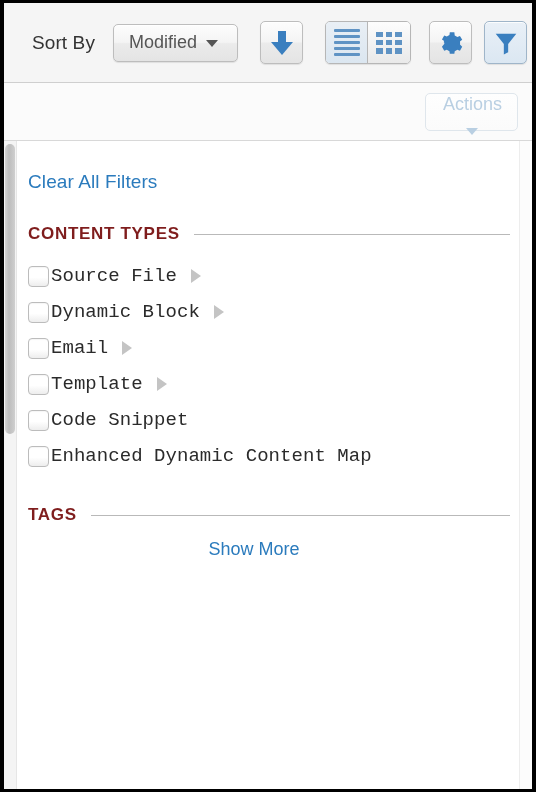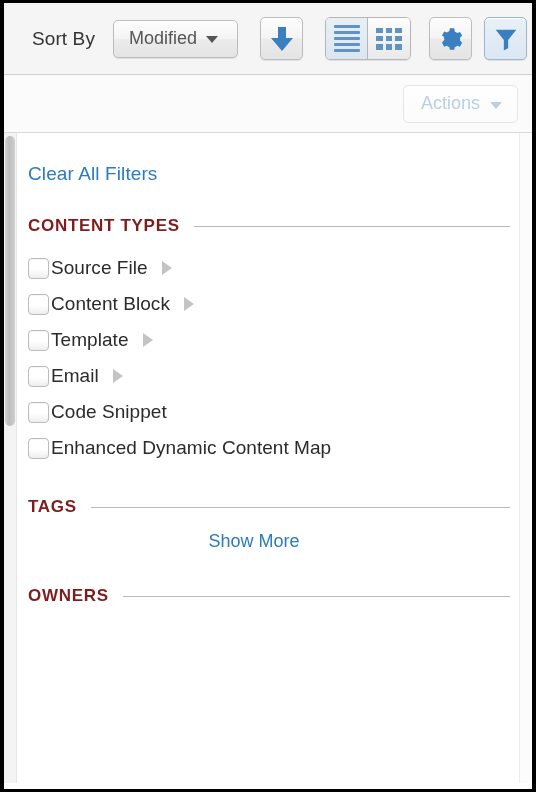--- a/index.html
+++ b/index.html
@@ -20,21 +20,21 @@
     border-left: 4px solid #000000;
     border-right: 4px solid #000000;
     border-top: 3px solid #000000;
     border-bottom: 3px solid #000000;
     overflow: hidden;
   }
 
   
   .toolbar {
     position: relative;
-    height: 72px;
+    height: 80px;
     background: #f5f5f5;
     border-bottom: 1px solid #cfcfcf;
     display: flex;
     align-items: center;
     padding-left: 28px;
     gap: 0;
   }
 
   .sortby-label {
     font-size: 19px;
@@ -170,20 +170,21 @@
     padding: 0 15px 0 17px;
     gap: 10px;
     font-size: 18px;
     color: #b9cfe2;
     background: linear-gradient(to bottom, #fefefe 0%, #fbfbfb 100%);
     border: 1px solid #dfe6ec;
     border-radius: 5px;
     box-shadow: none;
     display: inline-flex;
     align-items: center;
+    flex-direction: column;
   }
   .caret-down-light {
     width: 0; height: 0;
     border-left: 6px solid transparent;
     border-right: 6px solid transparent;
     border-top: 7px solid #b9cfe2;
     display: inline-block;
     margin-top: 3px;
   }
 
@@ -259,20 +260,21 @@
     background: #b9b9b9;
   }
 
   .opt-list { margin-top: 14px; }
 
   .opt-row {
     display: flex;
     align-items: center;
     height: 36px;
     cursor: pointer;
+    font-family: Liberation Mono, monospace;
   }
 
   .cb {
     width: 21px;
     height: 21px;
     flex: 0 0 21px;
     border: 1px solid #bcbcbc;
     border-radius: 4px;
     background: linear-gradient(to bottom, #ffffff 0%, #ffffff 55%, #ededed 100%);
     box-shadow: inset 0 1px 1px rgba(0,0,0,0.04);
@@ -407,33 +409,33 @@
       <div class="opt-list">
 
         <div class="opt-row">
           <span class="cb"></span>
           <span class="opt-label">Source File</span>
           <span class="expander"></span>
         </div>
 
         <div class="opt-row">
           <span class="cb"></span>
-          <span class="opt-label">Content Block</span>
+          <span class="opt-label">Dynamic Block</span>
           <span class="expander"></span>
         </div>
 
         <div class="opt-row">
           <span class="cb"></span>
+          <span class="opt-label">Email</span>
+          <span class="expander"></span>
+        </div>
+
+        <div class="opt-row">
+          <span class="cb"></span>
           <span class="opt-label">Template</span>
-          <span class="expander"></span>
-        </div>
-
-        <div class="opt-row">
-          <span class="cb"></span>
-          <span class="opt-label">Email</span>
           <span class="expander"></span>
         </div>
 
         <div class="opt-row">
           <span class="cb"></span>
           <span class="opt-label">Code Snippet</span>
         </div>
 
         <div class="opt-row">
           <span class="cb"></span>
@@ -446,21 +448,17 @@
       
       <div class="section-head">
         <span class="title">TAGS</span>
         <span class="rule"></span>
       </div>
 
 
       <span class="show-more">Show More</span>
 
       
-      <div class="section-head owners-head">
-        <span class="title">OWNERS</span>
-        <span class="rule"></span>
-      </div>
 
     </div>
   </div>
 
 </div>
 
 </body></html>

